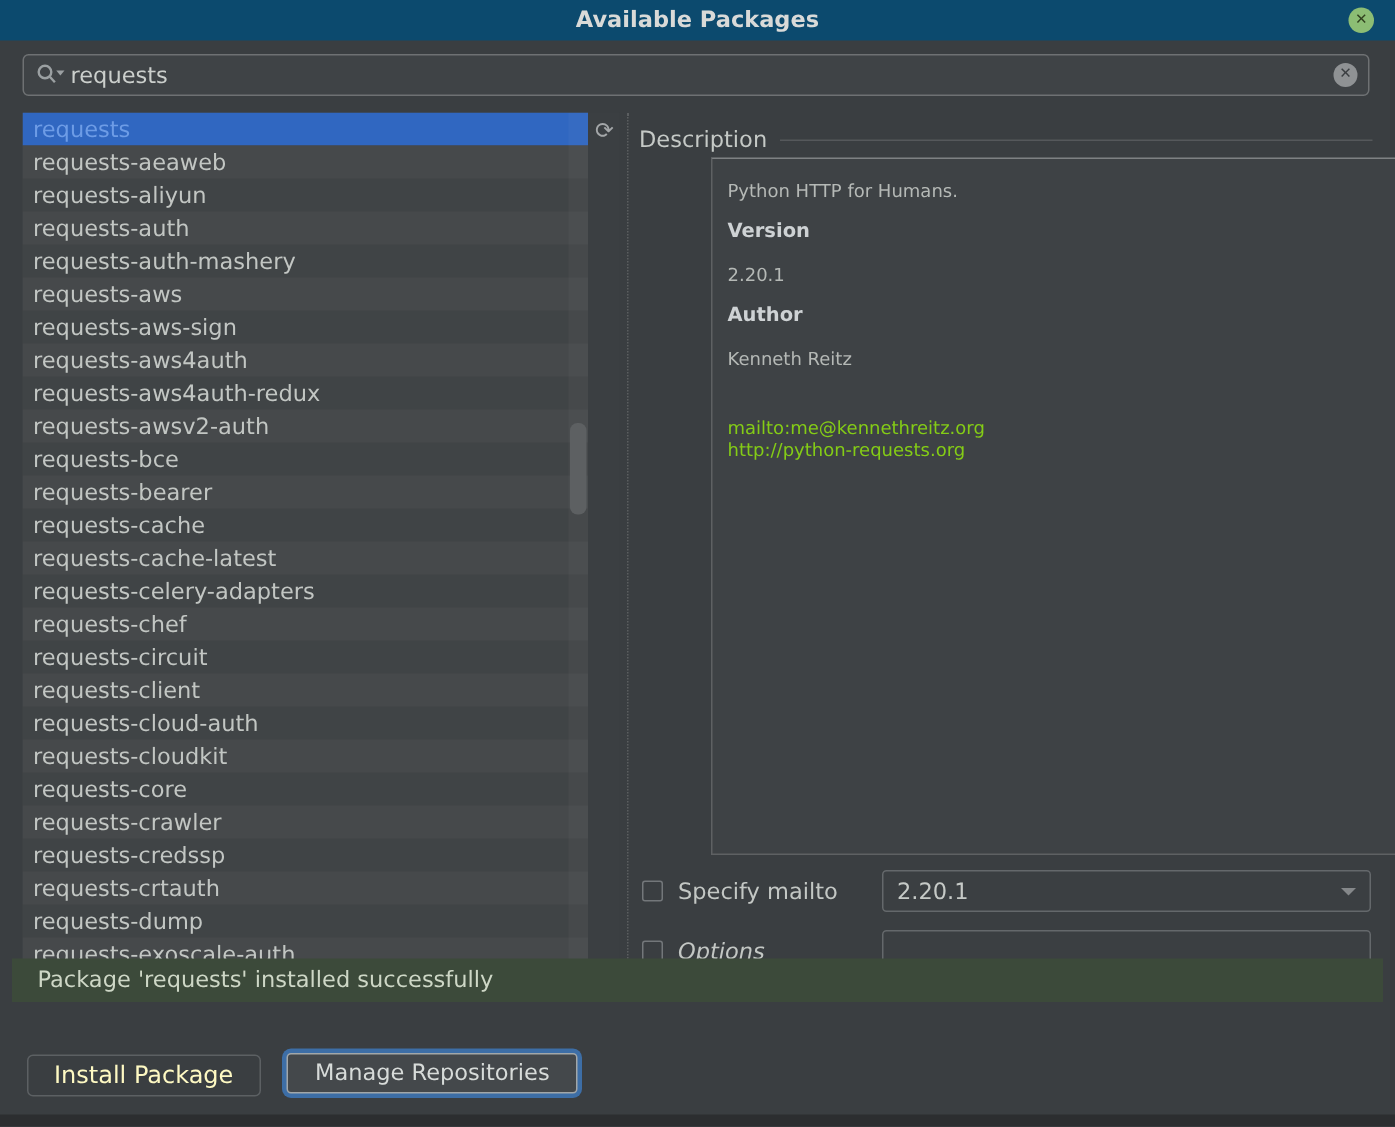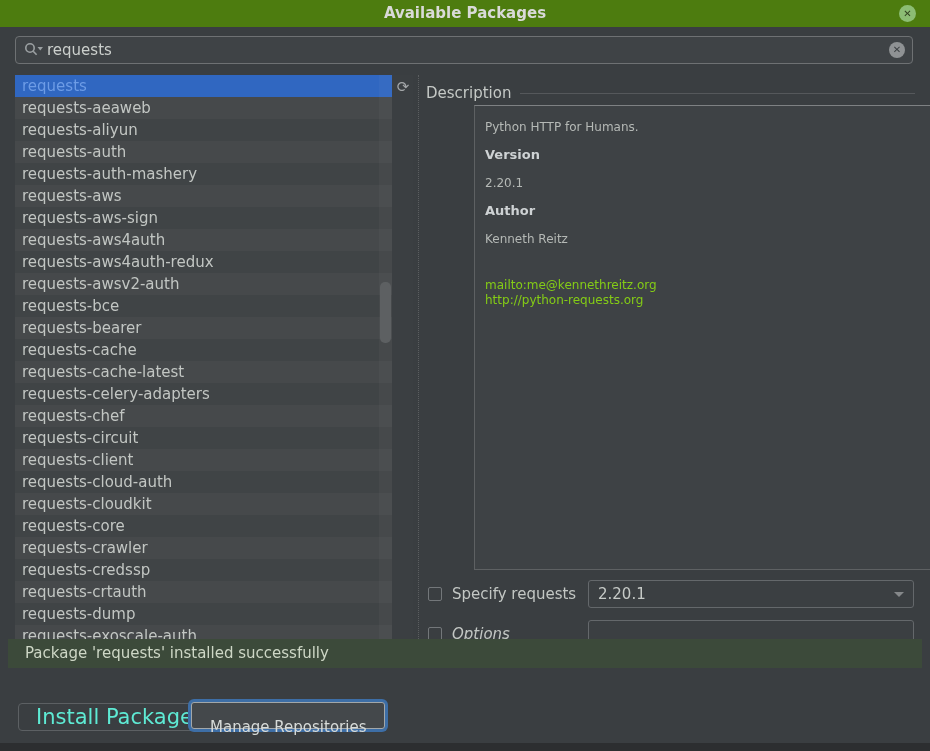--- a/index.html
+++ b/index.html
@@ -7,21 +7,21 @@
   body {
     position: relative;
     background: #3a3e41;
     font-family: "DejaVu Sans", "Liberation Sans", sans-serif;
     overflow: hidden;
   }
 
   
   .titlebar {
     position: absolute; left: 0; top: 0; width: 930px; height: 27px;
-    background: #4d7c0f;
+    background: #0c4a6e;
   }
   .titlebar-text {
     text-align: center; line-height: 27px;
     font-size: 15px; font-weight: bold; color: #d9dad8;
   }
   .close-btn {
     position: absolute; right: 14px; top: 5px;
     width: 17px; height: 17px; border-radius: 50%;
     background: #8cbd74; color: #31411f;
     font-size: 10px; font-weight: bold; text-align: center; line-height: 17px;
@@ -142,26 +142,26 @@
     position: absolute; left: 8px; top: 639px; width: 914px; height: 29px;
     background: #3c4a3a; color: #ced7c6;
     font-size: 15px; line-height: 29px; padding-left: 17px;
   }
 
   
   .btn-install {
     position: absolute; left: 18px; top: 703px; height: 28px;
     padding: 0 17px; line-height: 26px;
     background: transparent; border: 1px solid #5c6063; border-radius: 4px;
-    font-size: 21px; color: #5eead4;
+    font-size: 16px; color: #fef9c3;
     font-family: "DejaVu Sans", "Liberation Sans", sans-serif;
   }
   .btn-manage {
     position: absolute; left: 191px; top: 702px; height: 27px;
-    padding: 12px 18px; line-height: 25px;
+    padding: 0 18px; line-height: 25px;
     background: #44484b; border: 1px solid #a2a7a9; border-radius: 3px;
     box-shadow: 0 0 0 3px #3d6ea6;
     font-size: 15px; color: #d7dbd9; cursor: pointer;
     font-family: "DejaVu Sans", "Liberation Sans", sans-serif;
   }
 
   .bottom-strip {
     position: absolute; left: 0; bottom: 0; width: 930px; height: 8px;
     background: #2c2e30;
   }
@@ -230,21 +230,21 @@
   <div class="desc-v">2.20.1</div>
   <div class="desc-h">Author</div>
   <div class="desc-v">Kenneth Reitz</div>
   <div class="desc-links">
     <a class="desc-link">mailto:me@kennethreitz.org</a>
     <a class="desc-link">http://python-requests.org</a>
   </div>
 </div>
 
 <div class="checkbox cb-version"></div>
-<div class="ctl-label lbl-version">Specify requests</div>
+<div class="ctl-label lbl-version">Specify mailto</div>
 <div class="combo">
   <span class="combo-value">2.20.1</span>
   <span class="combo-arrow"></span>
 </div>
 
 <div class="checkbox cb-options"></div>
 <div class="ctl-label lbl-options">Options</div>
 <input class="options-input" value="" style="">
 
 <div class="status-bar">Package 'requests' installed successfully</div>

